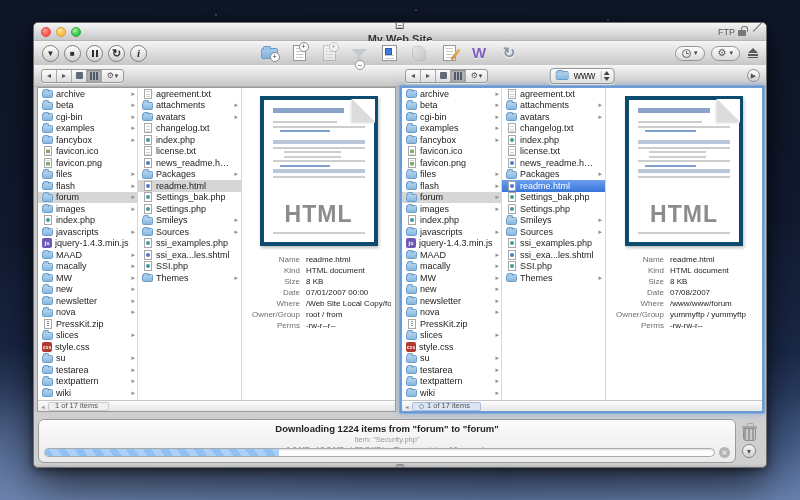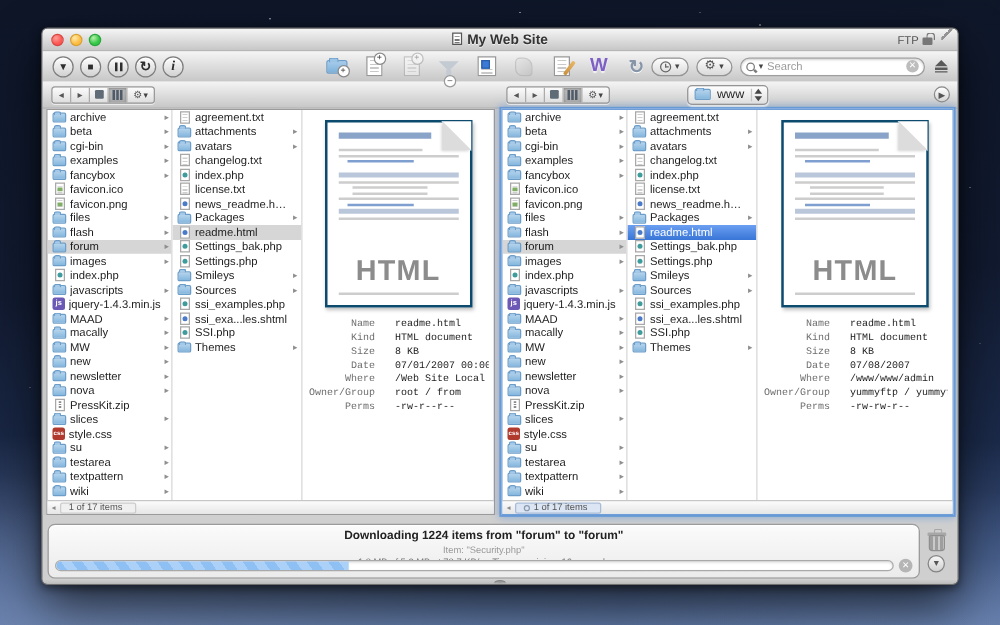--- a/index.html
+++ b/index.html
@@ -41,21 +41,21 @@
   }
   .chrome{ background:linear-gradient(#f5f5f5, #c7c7c7); }
 
   
   .titlebar{ height:18px; position:relative; display:flex; align-items:center; border-bottom:1px solid #b6b6b6;}
   .lights{ display:flex; gap:5px; margin-left:7px; }
   .light{ width:10px; height:10px; border-radius:50%; }
   .light.red{ background:radial-gradient(circle at 35% 30%, #ff9d96, #fc5753 60%); border:1px solid #d94641; }
   .light.yellow{ background:radial-gradient(circle at 35% 30%, #ffe9a8, #fdbc40 60%); border:1px solid #d8a133; }
   .light.green{ background:radial-gradient(circle at 35% 30%, #b8f0a8, #33c748 60%); border:1px solid #2aa73c; }
-  .title-wrap{ position:absolute; left:50%; transform:translateX(-50%); display:flex; align-items:flex-start; gap:4px; }
+  .title-wrap{ position:absolute; left:50%; transform:translateX(-50%); display:flex; align-items:center; gap:4px;flex-direction:column; }
   .doc-mini{ width:8px; height:10px; background:#fff; border:1px solid #555;
     background-image:repeating-linear-gradient(#777 0 1px, transparent 1px 2.5px); background-size:70% 70%; background-position:1px 2px; background-repeat:no-repeat;}
   .win-title{ font-size:11px; font-weight:bold; color:#333; text-shadow:0 1px 0 rgba(255,255,255,.6); }
   .title-right{ position:absolute; right:20px; display:flex; align-items:center; gap:3px; }
   .proto{ font-size:9px; color:#555; }
   .lock{ width:8px; height:6px; background:#777; border-radius:1px; position:relative; margin-top:3px;}
   .lock:before{ content:""; position:absolute; top:-4px; left:3px; width:5px; height:5px;
     border:1.5px solid #777; border-bottom:none; border-radius:3px 3px 0 0; }
   .resize-ic{ position:absolute; right:-16px; top:-4px; width:9px; height:9px;
     background:linear-gradient(135deg, transparent 40%, #8a8a8a 40% 55%, transparent 55%); opacity:.9;}
@@ -185,40 +185,40 @@
   .fi.zip:after{ content:""; position:absolute; left:2.5px; top:1px; bottom:1px; width:1.5px;
     background:repeating-linear-gradient(#8a8a8a 0 1px, transparent 1px 2px); }
   .fi.image:before{ content:""; position:absolute; left:1.5px; top:3px; width:4px; height:3px; background:#7fae64; z-index:1;}
   .fi.js{ width:10px; height:10px; background:#6c58b5; border-radius:2px; }
   .fi.js:after{ content:"js"; position:absolute; inset:0; color:#fff; font-size:6px; line-height:10px; text-align:center; font-weight:bold; }
   .fi.css{ width:10px; height:10px; background:#b03a2e; border-radius:2px; }
   .fi.css:after{ content:"css"; position:absolute; inset:0; color:#fff; font-size:5px; line-height:10px; text-align:center; font-weight:bold; }
 
   
   .bigdoc{ width:118px; height:150px; margin:8px auto 2px; position:relative; background:#fff;
-    border:2px solid #0c4a6e; box-shadow:1px 2px 3px rgba(0,0,0,.25); }
+    border:4px solid #0c4a6e; box-shadow:1px 2px 3px rgba(0,0,0,.25); }
   .bigdoc .fold1{ position:absolute; top:-1px; right:-1px; width:0; height:0; border-top:24px solid #fff; border-left:24px solid transparent; }
   .bigdoc .fold2{ position:absolute; top:-1px; right:-1px; width:0; height:0; border-bottom:23px solid #dcdcdc; border-right:23px solid transparent;
     filter:drop-shadow(-1px 1px 1px rgba(0,0,0,.15)); }
   .dl{ position:absolute; left:9px; right:9px; top:8px; }
   .dl div{ height:2px; margin-bottom:2.5px; background:#cdcdcd; }
   .dl .band{ height:5px; background:#8aa3c8; width:78%; }
   .dl .band2{ height:4px; background:#bac7da; }
   .dl .link{ background:#7f9fd0; width:55%; margin-left:8%; }
   .dl .short{ width:70%; }
   .dl .ind{ width:62%; margin-left:12%; }
   .dl .gap{ background:transparent; height:3px; }
   .htmltxt{ position:absolute; bottom:14px; width:100%; text-align:center; font-weight:bold; font-size:23px;
     letter-spacing:1px; color:#8c8c8c; }
   .dl2{ position:absolute; left:9px; right:9px; bottom:6px; }
   .dl2 div{ height:2px; margin-bottom:2.5px; background:#cdcdcd; }
 
   
   .meta{ margin:8px 4px 0 0; }
-  .mrow{ display:grid; grid-template-columns:58px 1fr; gap:0 16px; font-size:8px; line-height:11px;font-family:Liberation Mono, monospace; }
+  .mrow{ display:grid; grid-template-columns:58px 1fr; gap:0 6px; font-size:8px; line-height:11px; }
   .ml{ text-align:right; color:#6e6e6e; white-space:nowrap; }
   .mv{ color:#1c1c1c; white-space:nowrap; overflow:hidden; }
 
   
   .panebar{ height:11px; background:linear-gradient(#fcfcfc,#e6e6e6); border-top:1px solid #c6c6c6;
     display:flex; align-items:center; font-size:7.5px; color:#555; }
   .panebar .navarr{ width:10px; text-align:center; font-size:6px; color:#888; }
   .panebar .pill{ height:9px; line-height:8px; padding:0 10px 0 6px; background:#f0f0f0; border:1px solid #ccc;
     border-radius:2px; display:flex; align-items:center; gap:3px; }
   .stack.right .panebar .pill{ background:#dbe5f3; border-color:#a8bcd8; }
@@ -328,26 +328,20 @@
         </div>
       <div class="tb-right">
         <button class="pillbtn">
           <span class="clockg"></span>
             <span class="caret">▾</span>
         </button>
         <button class="pillbtn">
           <span class="gearg">⚙</span>
             <span class="caret">▾</span>
         </button>
-        <div class="search">
-          <span class="mag"></span>
-          <span class="caret">▾</span>
-          <input type="text" placeholder="Search" style="">
-          <span class="clearbtn">✕</span>
-        </div>
         <button class="eject" style="background:none;border:none;">
           <span class="tri"></span>
           <span class="bar"></span>
           <span class="bar"></span>
         </button>
       </div>
     </div>
 
     <div class="paneheader chrome">
       <div class="ph left">
@@ -967,21 +961,21 @@
                 <div class="mrow">
                   <span class="ml">Size</span>
                   <span class="mv">8 KB</span>
                 </div>
                 <div class="mrow">
                   <span class="ml">Date</span>
                   <span class="mv">07/08/2007</span>
                 </div>
                 <div class="mrow">
                   <span class="ml">Where</span>
-                  <span class="mv">/www/www/admin</span>
+                  <span class="mv">/www/www/forum</span>
                 </div>
                 <div class="mrow">
                   <span class="ml">Owner/Group</span>
                   <span class="mv">yummyftp / yummyftp</span>
                 </div>
                 <div class="mrow">
                   <span class="ml">Perms</span>
                   <span class="mv">-rw-rw-r--</span>
                 </div>
               </div>

